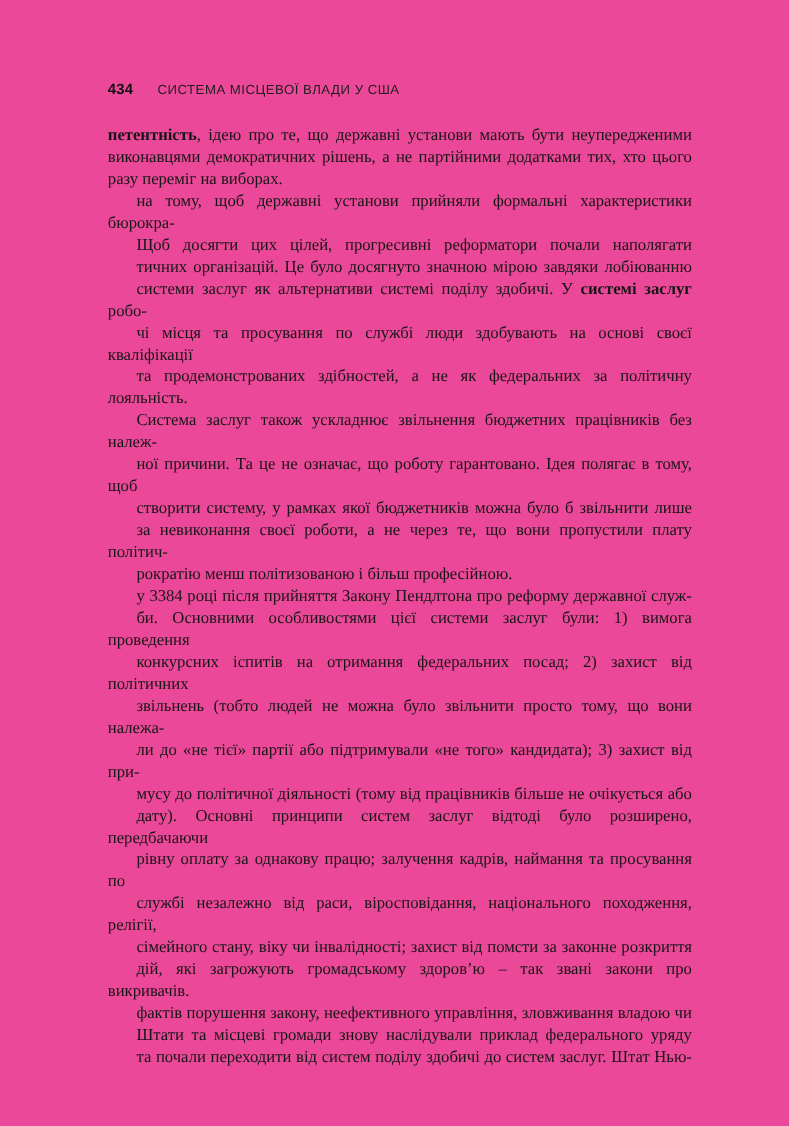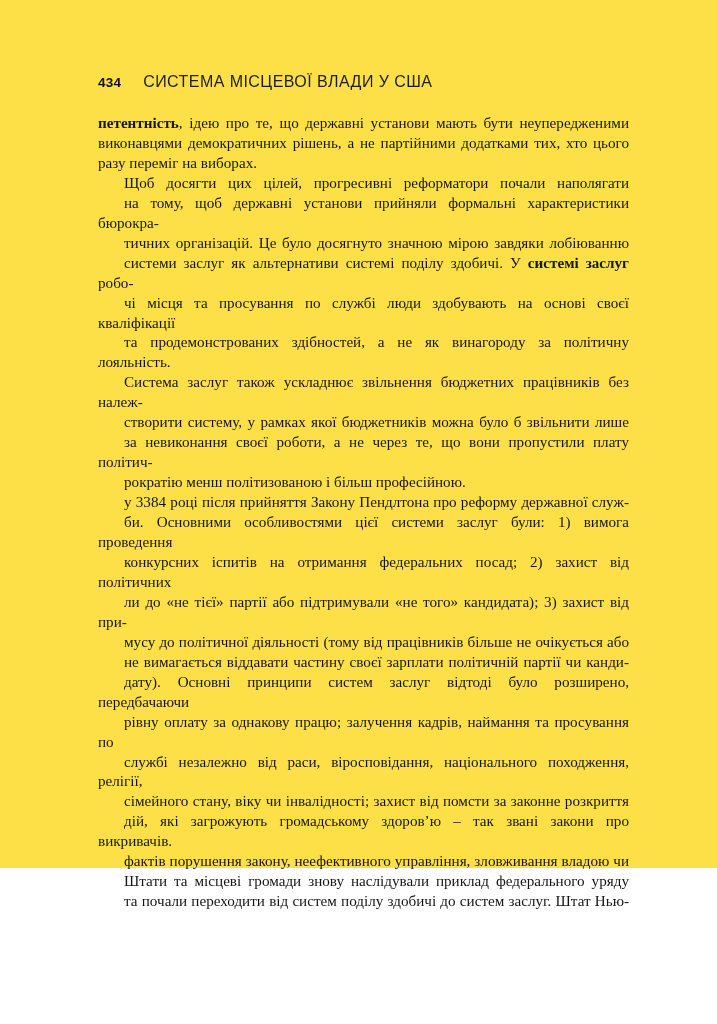--- a/index.html
+++ b/index.html
@@ -10,22 +10,22 @@
   body {
     width: 717px;
     height: 1024px;
     overflow: hidden;
     font-family: "Liberation Serif", "DejaVu Serif", serif;
     color: #1a1a1a;
   }
   .page {
     position: relative;
     width: 717px;
-    height: 868px;
-    background: #fde047;
+    height: 1024px;
+    background: #ec4899;
     box-sizing: border-box;
   }
   .running-head {
     position: absolute;
     left: 98px;
     top: 73px;
     width: 532px;
     display: flex;
     align-items: baseline;
     white-space: nowrap;
@@ -33,21 +33,21 @@
   .folio {
     font-family: "Liberation Sans", "DejaVu Sans", sans-serif;
     font-weight: bold;
     font-size: 13.5px;
     letter-spacing: 0.2px;
     color: #111111;
   }
   .head-title {
     font-family: "Liberation Sans", "DejaVu Sans", sans-serif;
     font-weight: normal;
-    font-size: 16px;
+    font-size: 12px;
     letter-spacing: 0.45px;
     color: #1d1d1d;
     margin-left: 22px;
   }
   .textblock {
     position: absolute;
     left: 98px;
     top: 113px;
     width: 531px;
   }
@@ -93,38 +93,39 @@
     <span class="head-title">СИСТЕМА МІСЦЕВОЇ ВЛАДИ У США</span>
   </div>
 
   <div class="textblock">
       <p class="para">
         <span class="line"><b class="bold">петентність</b>, ідею про те, що державні установи мають бути неупередженими</span>
         <span class="line">виконавцями демократичних рішень, а не партійними додатками тих, хто цього</span>
         <span class="line last">разу переміг на виборах.</span>
       </p>
       <p class="para indent">
+        <span class="line">на тому, щоб державні установи прийняли формальні характеристики бюрокра-</span>
         <span class="line indent">Щоб досягти цих цілей, прогресивні реформатори почали наполягати</span>
-        <span class="line">на тому, щоб державні установи прийняли формальні характеристики бюрокра-</span>
         <span class="line">тичних організацій. Це було досягнуто значною мірою завдяки лобіюванню</span>
         <span class="line">системи заслуг як альтернативи системі поділу здобичі. У <b class="bold">системі заслуг</b> робо-</span>
         <span class="line">чі місця та просування по службі люди здобувають на основі своєї кваліфікації</span>
-        <span class="line">та продемонстрованих здібностей, а не як винагороду за політичну лояльність.</span>
+        <span class="line">та продемонстрованих здібностей, а не як федеральних за політичну лояльність.</span>
         <span class="line">Система заслуг також ускладнює звільнення бюджетних працівників без належ-</span>
+        <span class="line">ної причини. Та це не означає, що роботу гарантовано. Ідея полягає в тому, щоб</span>
         <span class="line">створити систему, у рамках якої бюджетників можна було б звільнити лише</span>
         <span class="line">за невиконання своєї роботи, а не через те, що вони пропустили плату політич-</span>
         <span class="line last">рократію менш політизованою і більш професійною.</span>
       </p>
       <p class="para indent">
         <span class="line">у 3384 році після прийняття Закону Пендлтона про реформу державної служ-</span>
         <span class="line">би. Основними особливостями цієї системи заслуг були: 1) вимога проведення</span>
         <span class="line">конкурсних іспитів на отримання федеральних посад; 2) захист від політичних</span>
+        <span class="line">звільнень (тобто людей не можна було звільнити просто тому, що вони належа-</span>
         <span class="line">ли до «не тієї» партії або підтримували «не того» кандидата); 3) захист від при-</span>
         <span class="line">мусу до політичної діяльності (тому від працівників більше не очікується або</span>
-        <span class="line">не вимагається віддавати частину своєї зарплати політичній партії чи канди-</span>
         <span class="line">дату). Основні принципи систем заслуг відтоді було розширено, передбачаючи</span>
         <span class="line">рівну оплату за однакову працю; залучення кадрів, наймання та просування по</span>
         <span class="line">службі незалежно від раси, віросповідання, національного походження, релігії,</span>
         <span class="line">сімейного стану, віку чи інвалідності; захист від помсти за законне розкриття</span>
         <span class="line last">дій, які загрожують громадському здоров’ю – так звані закони про викривачів.</span>
         <span class="line">фактів порушення закону, неефективного управління, зловживання владою чи</span>
       </p>
       <p class="para indent">
         <span class="line indent">Штати та місцеві громади знову наслідували приклад федерального уряду</span>
         <span class="line">та почали переходити від систем поділу здобичі до систем заслуг. Штат Нью-</span>

